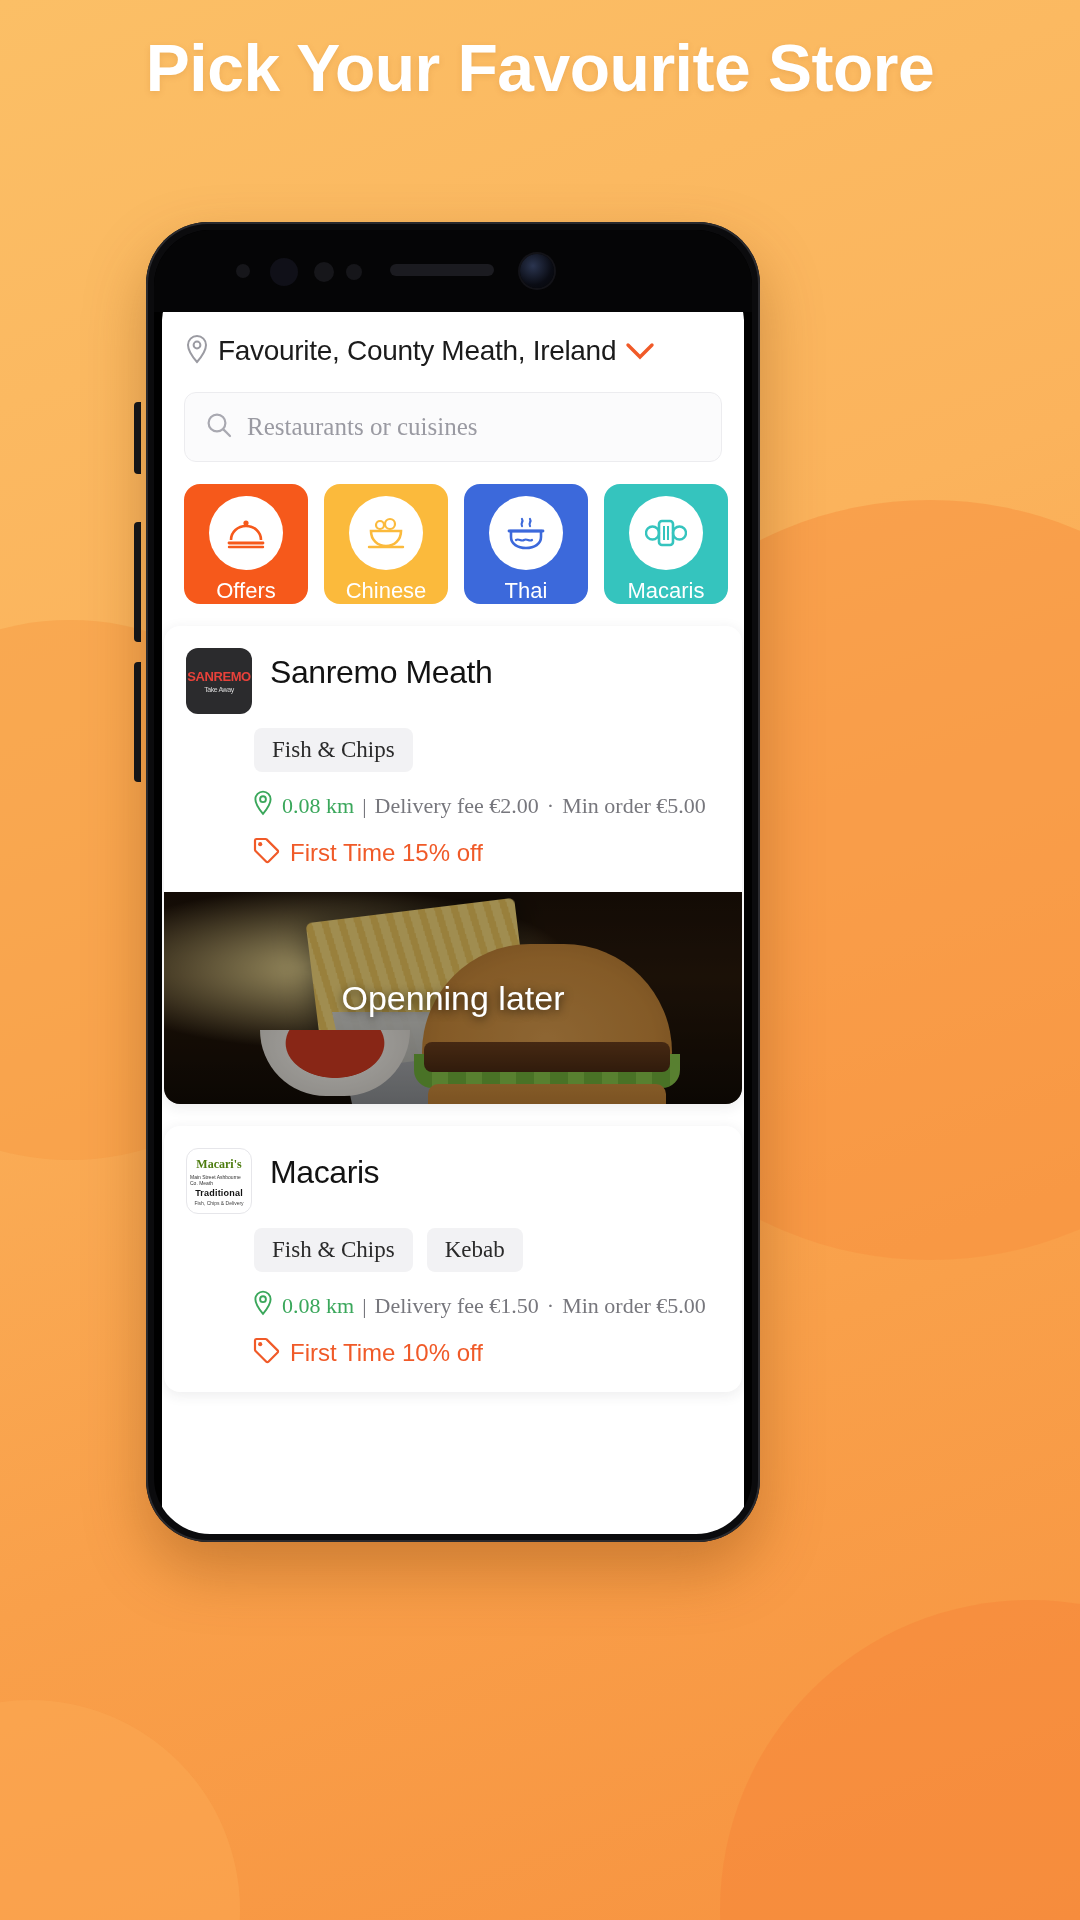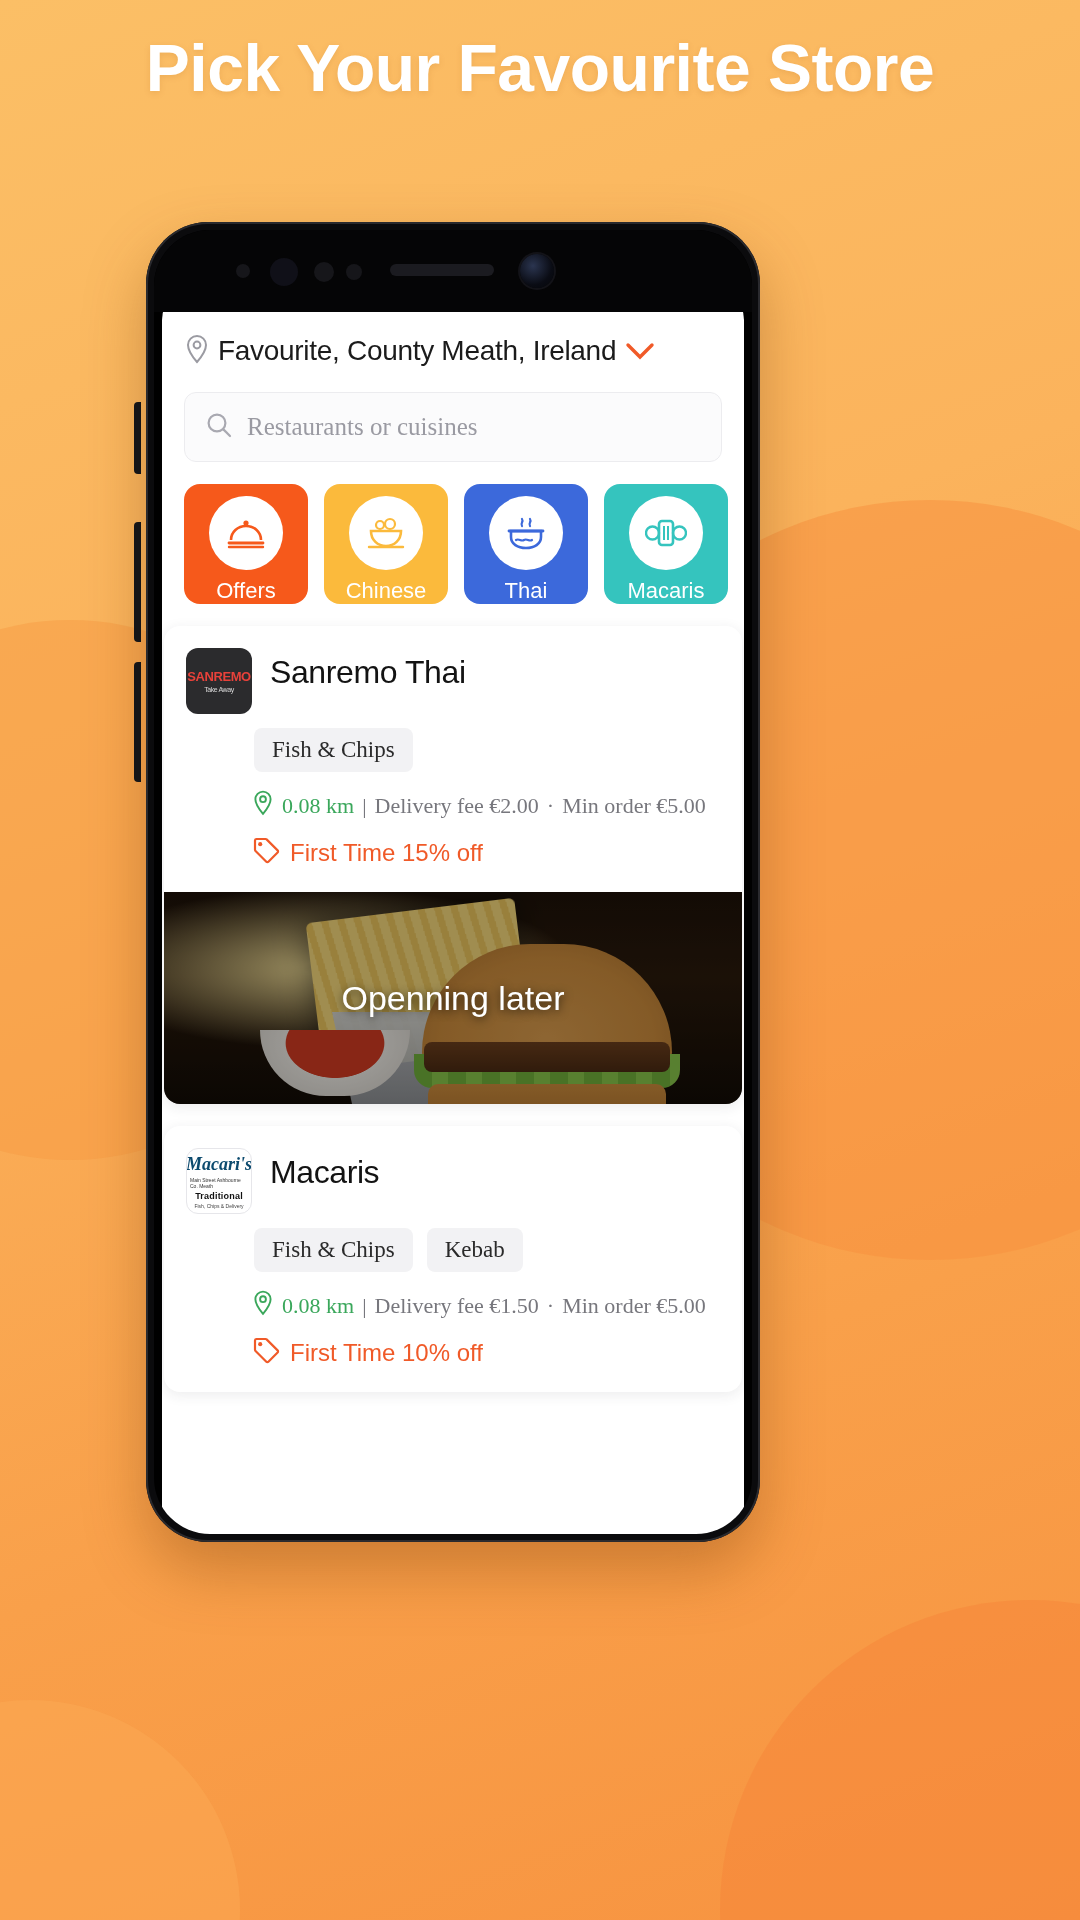--- a/index.html
+++ b/index.html
@@ -193,21 +193,21 @@
   .logo-sanremo {
     background: #2b2b2d; color: #E8413A;
     flex-direction: column; font-size: 13px; font-weight: bold;
     letter-spacing: -0.4px;
   }
   .logo-sanremo .sub { color: #d8d8d8; font-size: 7px; font-weight: normal; margin-top: 2px; }
   .logo-macari {
     background: #fff; border: 1px solid #e6e6ea; flex-direction: column;
     justify-content: center; gap: 2px; padding: 3px;
   }
-  .logo-macari .m1 { color: #0c4a6e; font-size: 18px; font-weight: bold; font-family: "Liberation Serif", serif; font-style: italic; }
+  .logo-macari .m1 { color: #4d7c0f; font-size: 12px; font-weight: bold; font-family: "Liberation Serif", serif; }
   .logo-macari .m2 { color: #333; font-size: 5px; }
   .logo-macari .m3 { color: #111; font-size: 9px; font-weight: bold; letter-spacing: .2px; }
   .logo-macari .m4 { color: #444; font-size: 5px; }
 
   .rest-name { font-size: 32px; font-weight: 500; color: #131313; letter-spacing: -0.4px; padding-top: 6px; }
   .tags { display: flex; gap: 14px; padding: 14px 22px 0 90px; }
   .tag {
     background: #f2f2f4; color: #2a2a2a;
     font-family: "Liberation Serif", serif;
     font-size: 23px; padding: 9px 18px; border-radius: 8px;
@@ -402,21 +402,21 @@
       </div>
 
       <div class="cards">
 
         <div class="card">
           <div class="card-head">
             <div class="logo-sq logo-sanremo">
               <span>SANREMO</span>
               <span class="sub">Take Away</span>
             </div>
-            <div class="rest-name">Sanremo Thai</div>
+            <div class="rest-name">Sanremo Meath</div>
           </div>
           <div class="tags">
             <span class="tag">Fish &amp; Chips</span>
           </div>
           <div class="meta">
             <span>
               <svg width="22" height="26" viewBox="0 0 22 26">
                   <path d="M11 1.6c4.3 0 7.6 3.4 7.6 7.6 0 5.6-7.6 14.6-7.6 14.6S3.4 14.8 3.4 9.2C3.4 5 6.7 1.6 11 1.6z" fill="none" stroke="#3aa75b" stroke-width="1.9"></path>
                   <circle cx="11" cy="9.2" r="2.9" fill="none" stroke="#3aa75b" stroke-width="1.9"></circle>
                 </svg>

